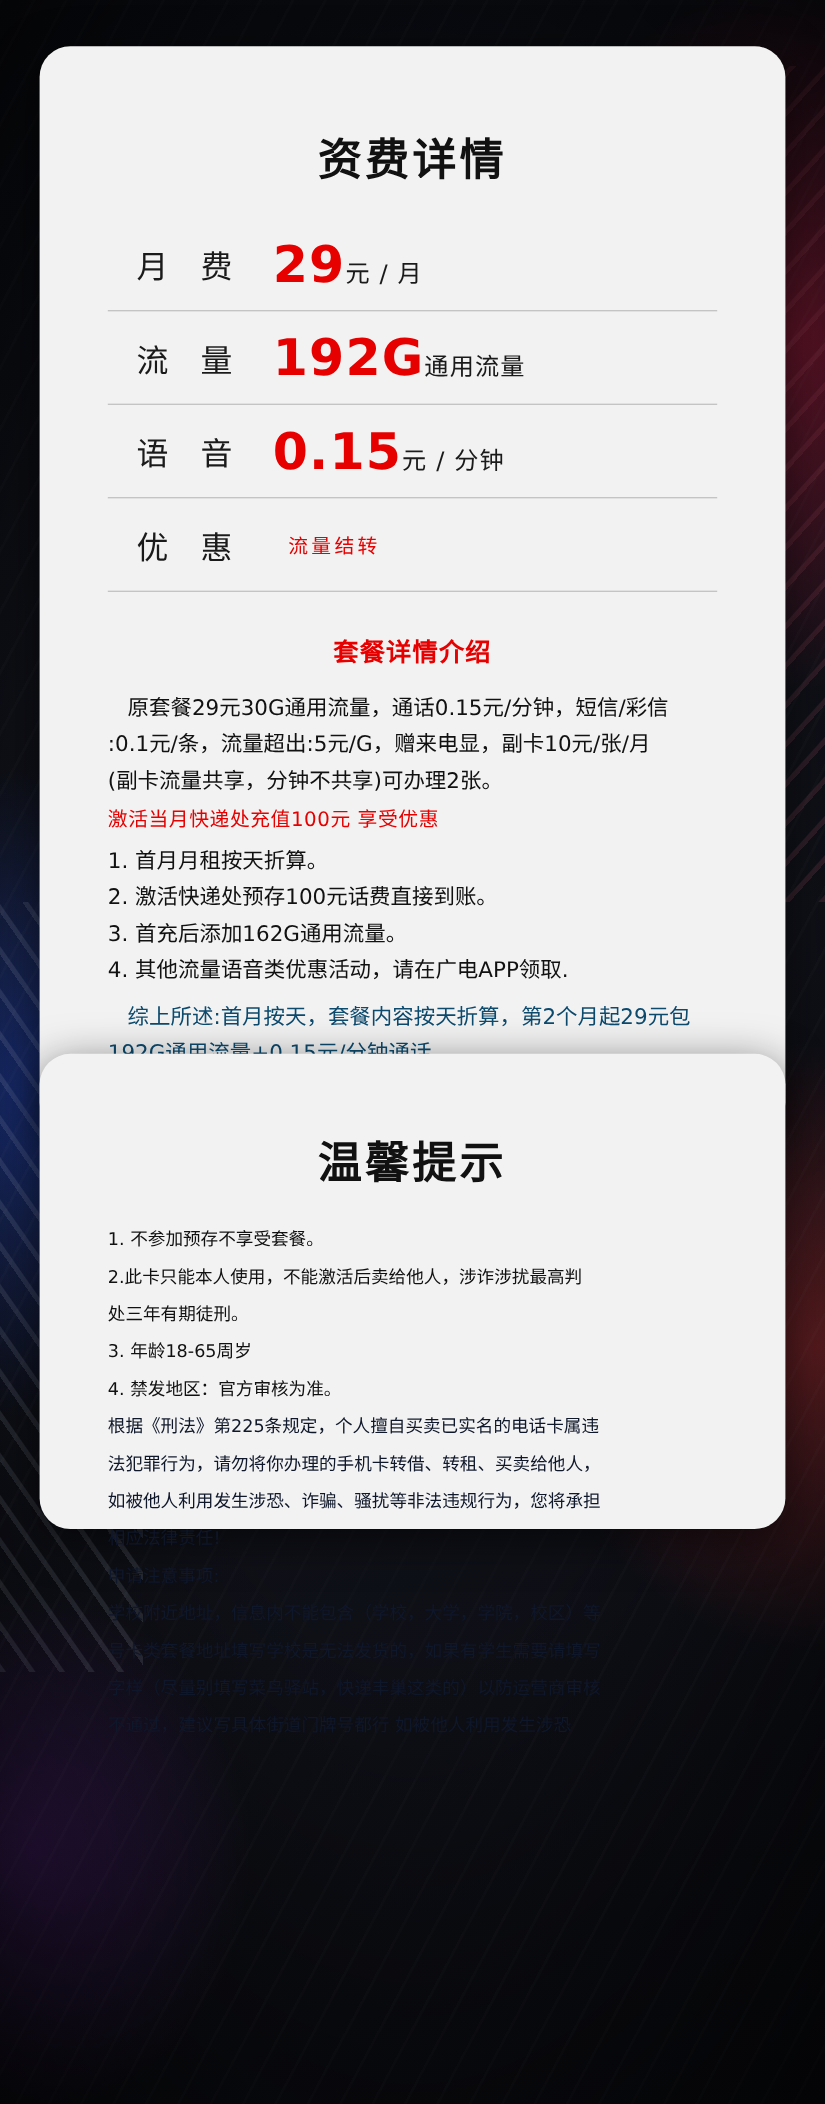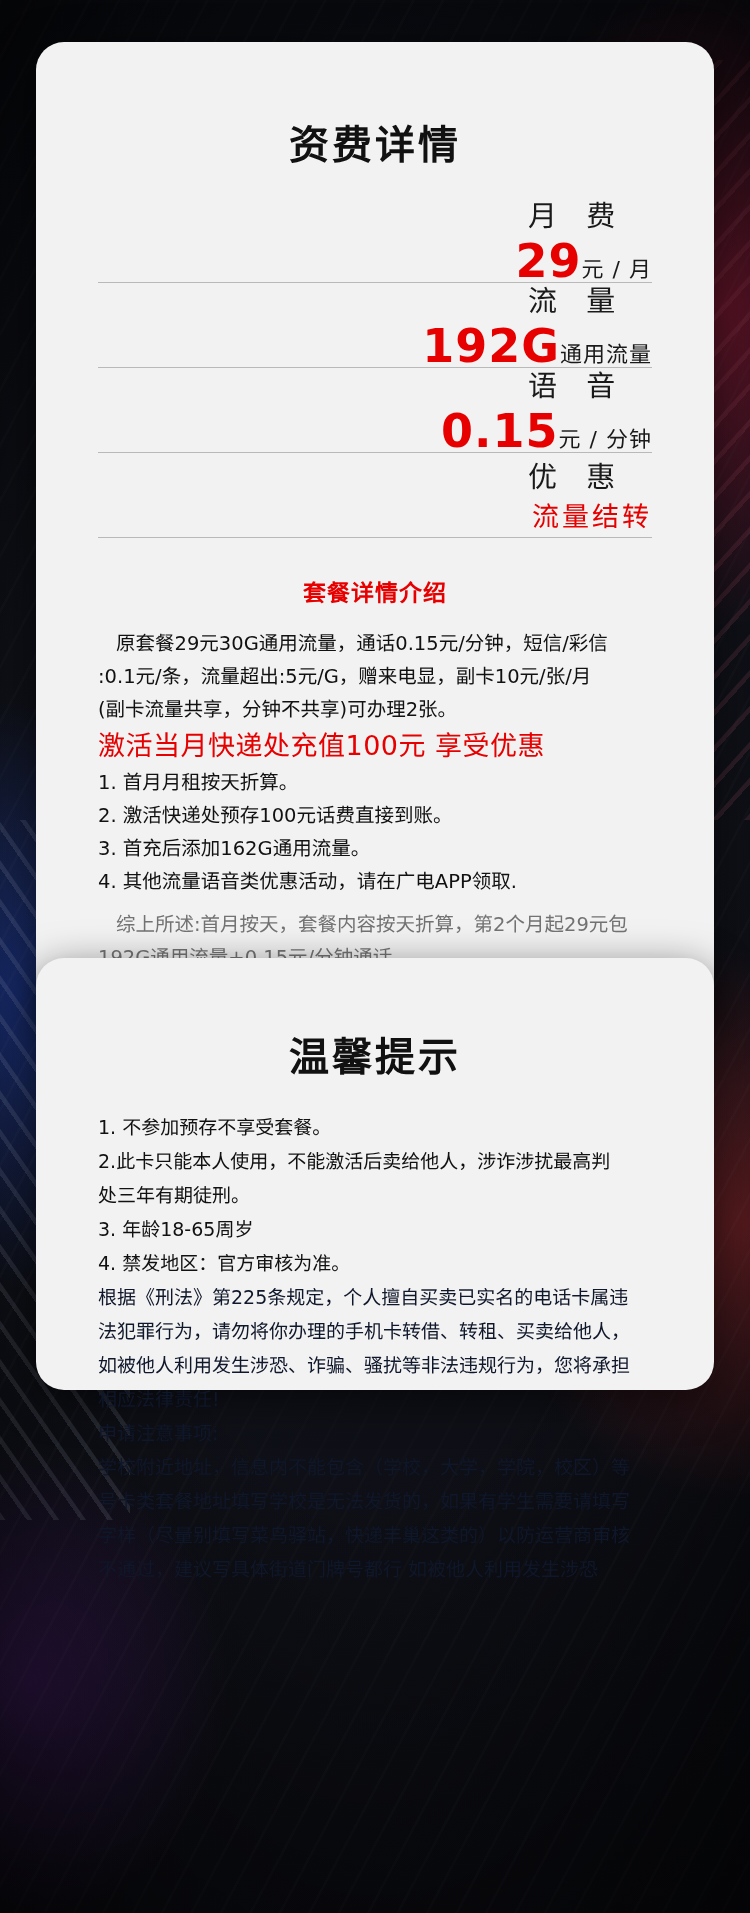--- a/index.html
+++ b/index.html
@@ -70,26 +70,25 @@
     color: #111;
     letter-spacing: 3px;
     padding-top: 44px;
   }
   #card-notice .card-title { padding-top: 40px; }
 
   
   .rows { margin: 26px 62px 0 62px; }
   .row {
     display: flex;
-    align-items: flex-end;
+    align-items: center;
     justify-content: center;
     height: 84px;
     border-bottom: 1px solid #b9b9b9;
     position: relative;
-    flex-direction: column;
   }
   .row:last-child { border-bottom: 1px solid #b9b9b9; }
   .row-label {
     width: 150px;
     text-align: left;
     font-size: 29px;
     color: #1a1a1a;
     letter-spacing: 10px;
     font-family: "DejaVu Sans", "Liberation Sans", sans-serif;
     padding-left: 26px;
@@ -108,21 +107,21 @@
     letter-spacing: 1px;
   }
   .unit {
     color: #1a1a1a;
     font-size: 22px;
     font-family: "DejaVu Sans", "Liberation Sans", sans-serif;
     letter-spacing: 1px;
   }
   .promo-value {
     color: #e60000;
-    font-size: 27px;
+    font-size: 18px;
     font-family: "DejaVu Sans", "Liberation Sans", sans-serif;
     letter-spacing: 3px;
     padding-left: 14px;
   }
 
   
   .section-heading {
     text-align: center;
     color: #e60000;
     font-weight: bold;
@@ -136,35 +135,35 @@
     font-family: "DejaVu Sans", "Liberation Sans", sans-serif;
     font-size: 19.5px;
     line-height: 33px;
     color: #111;
   }
   .detail p { margin: 0; }
   .detail .indent { text-indent: 18px; }
   .red { color: #e60000; }
   .red-lg {
     color: #e60000;
-    font-size: 27px;
+    font-size: 18px;
     line-height: 40px;
     letter-spacing: 0.5px;
   }
   .summary {
-    color: #737373;
+    color: #0c4a6e;
     margin-top: 10px;
   }
   .summary .first { text-indent: 18px; }
 
   
   .notice {
     margin: 26px 58px 0 62px;
     font-family: "DejaVu Sans", "Liberation Sans", sans-serif;
-    font-size: 19px;
+    font-size: 16px;
     line-height: 34px;
     color: #111;
   }
   .notice p { margin: 0; }
   .notice .red { color: #0f172a; }
 </style>
 </head>
 <body>
 
 <div class="bg"></div>

